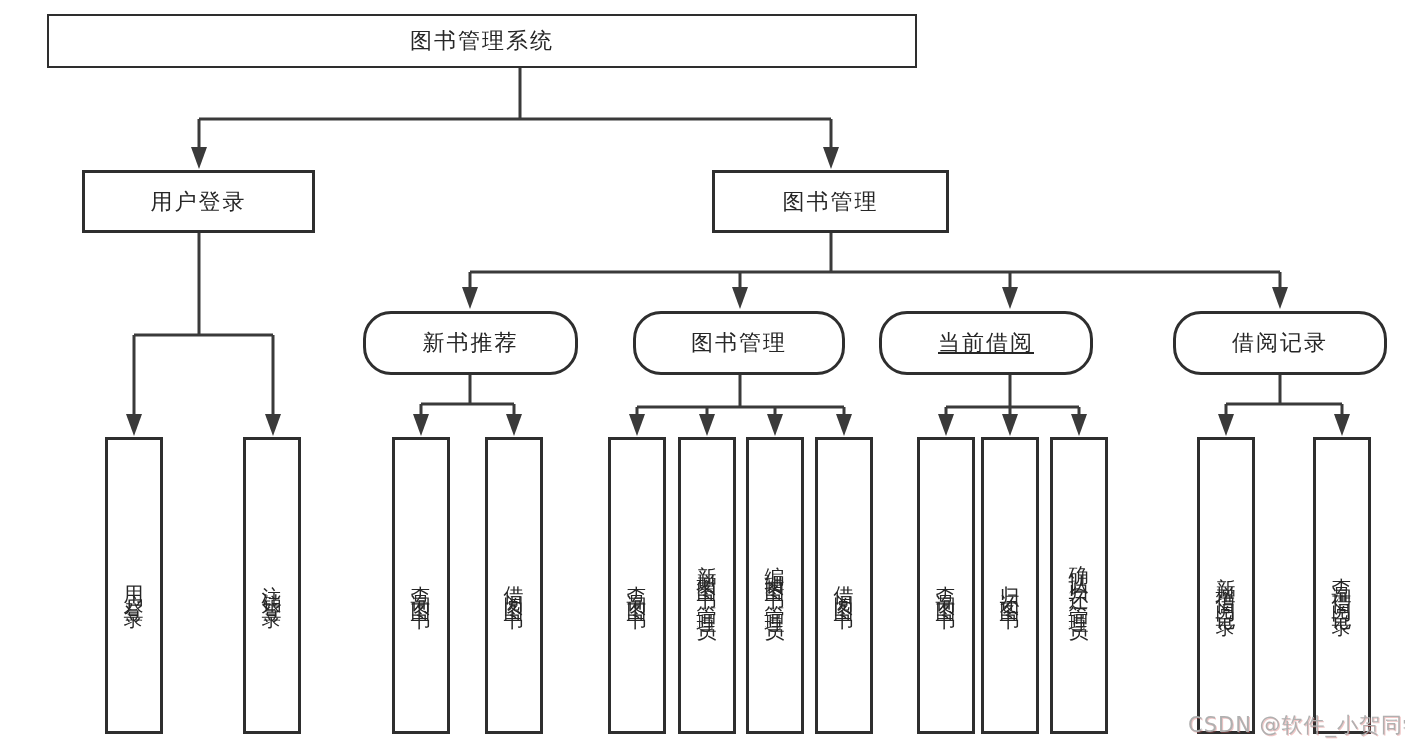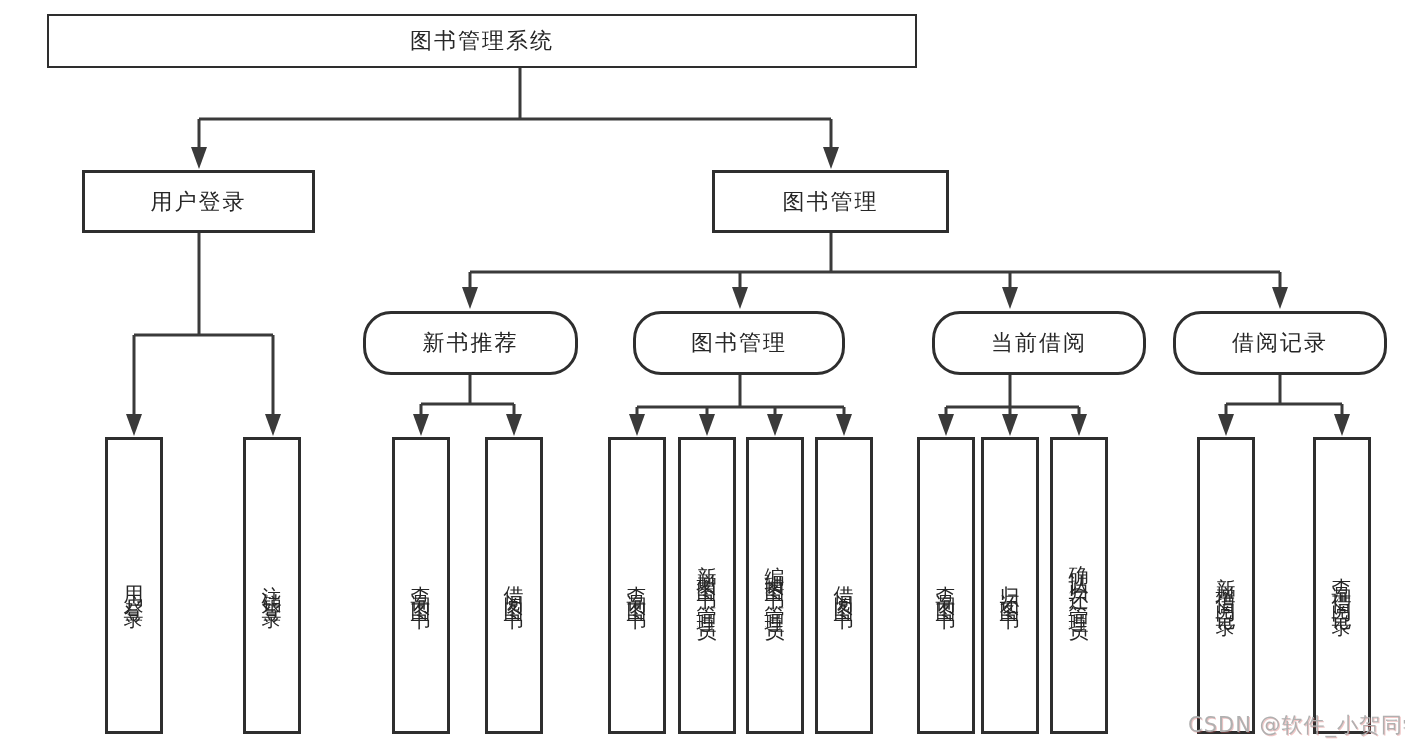--- a/index.html
+++ b/index.html
@@ -103,21 +103,21 @@
   <div class="node lvl2" style="left:712px;width:237px;">
     <span>图书管理</span>
   </div>
 
   <div class="node lvl3" style="left:363px;width:215px;">
     <span>新书推荐</span>
   </div>
   <div class="node lvl3" style="left:633px;width:212px;">
     <span>图书管理</span>
   </div>
-  <div class="node lvl3" style="left:932px;width:214px;">
+  <div class="node lvl3" style="left:879px;width:214px;text-decoration:underline;">
     <span>当前借阅</span>
   </div>
   <div class="node lvl3" style="left:1173px;width:214px;">
     <span>借阅记录</span>
   </div>
 
   <div class="node leaf" style="left:105px;">
     <span class="vtext">用户登录</span>
   </div>
   <div class="node leaf" style="left:243px;">

